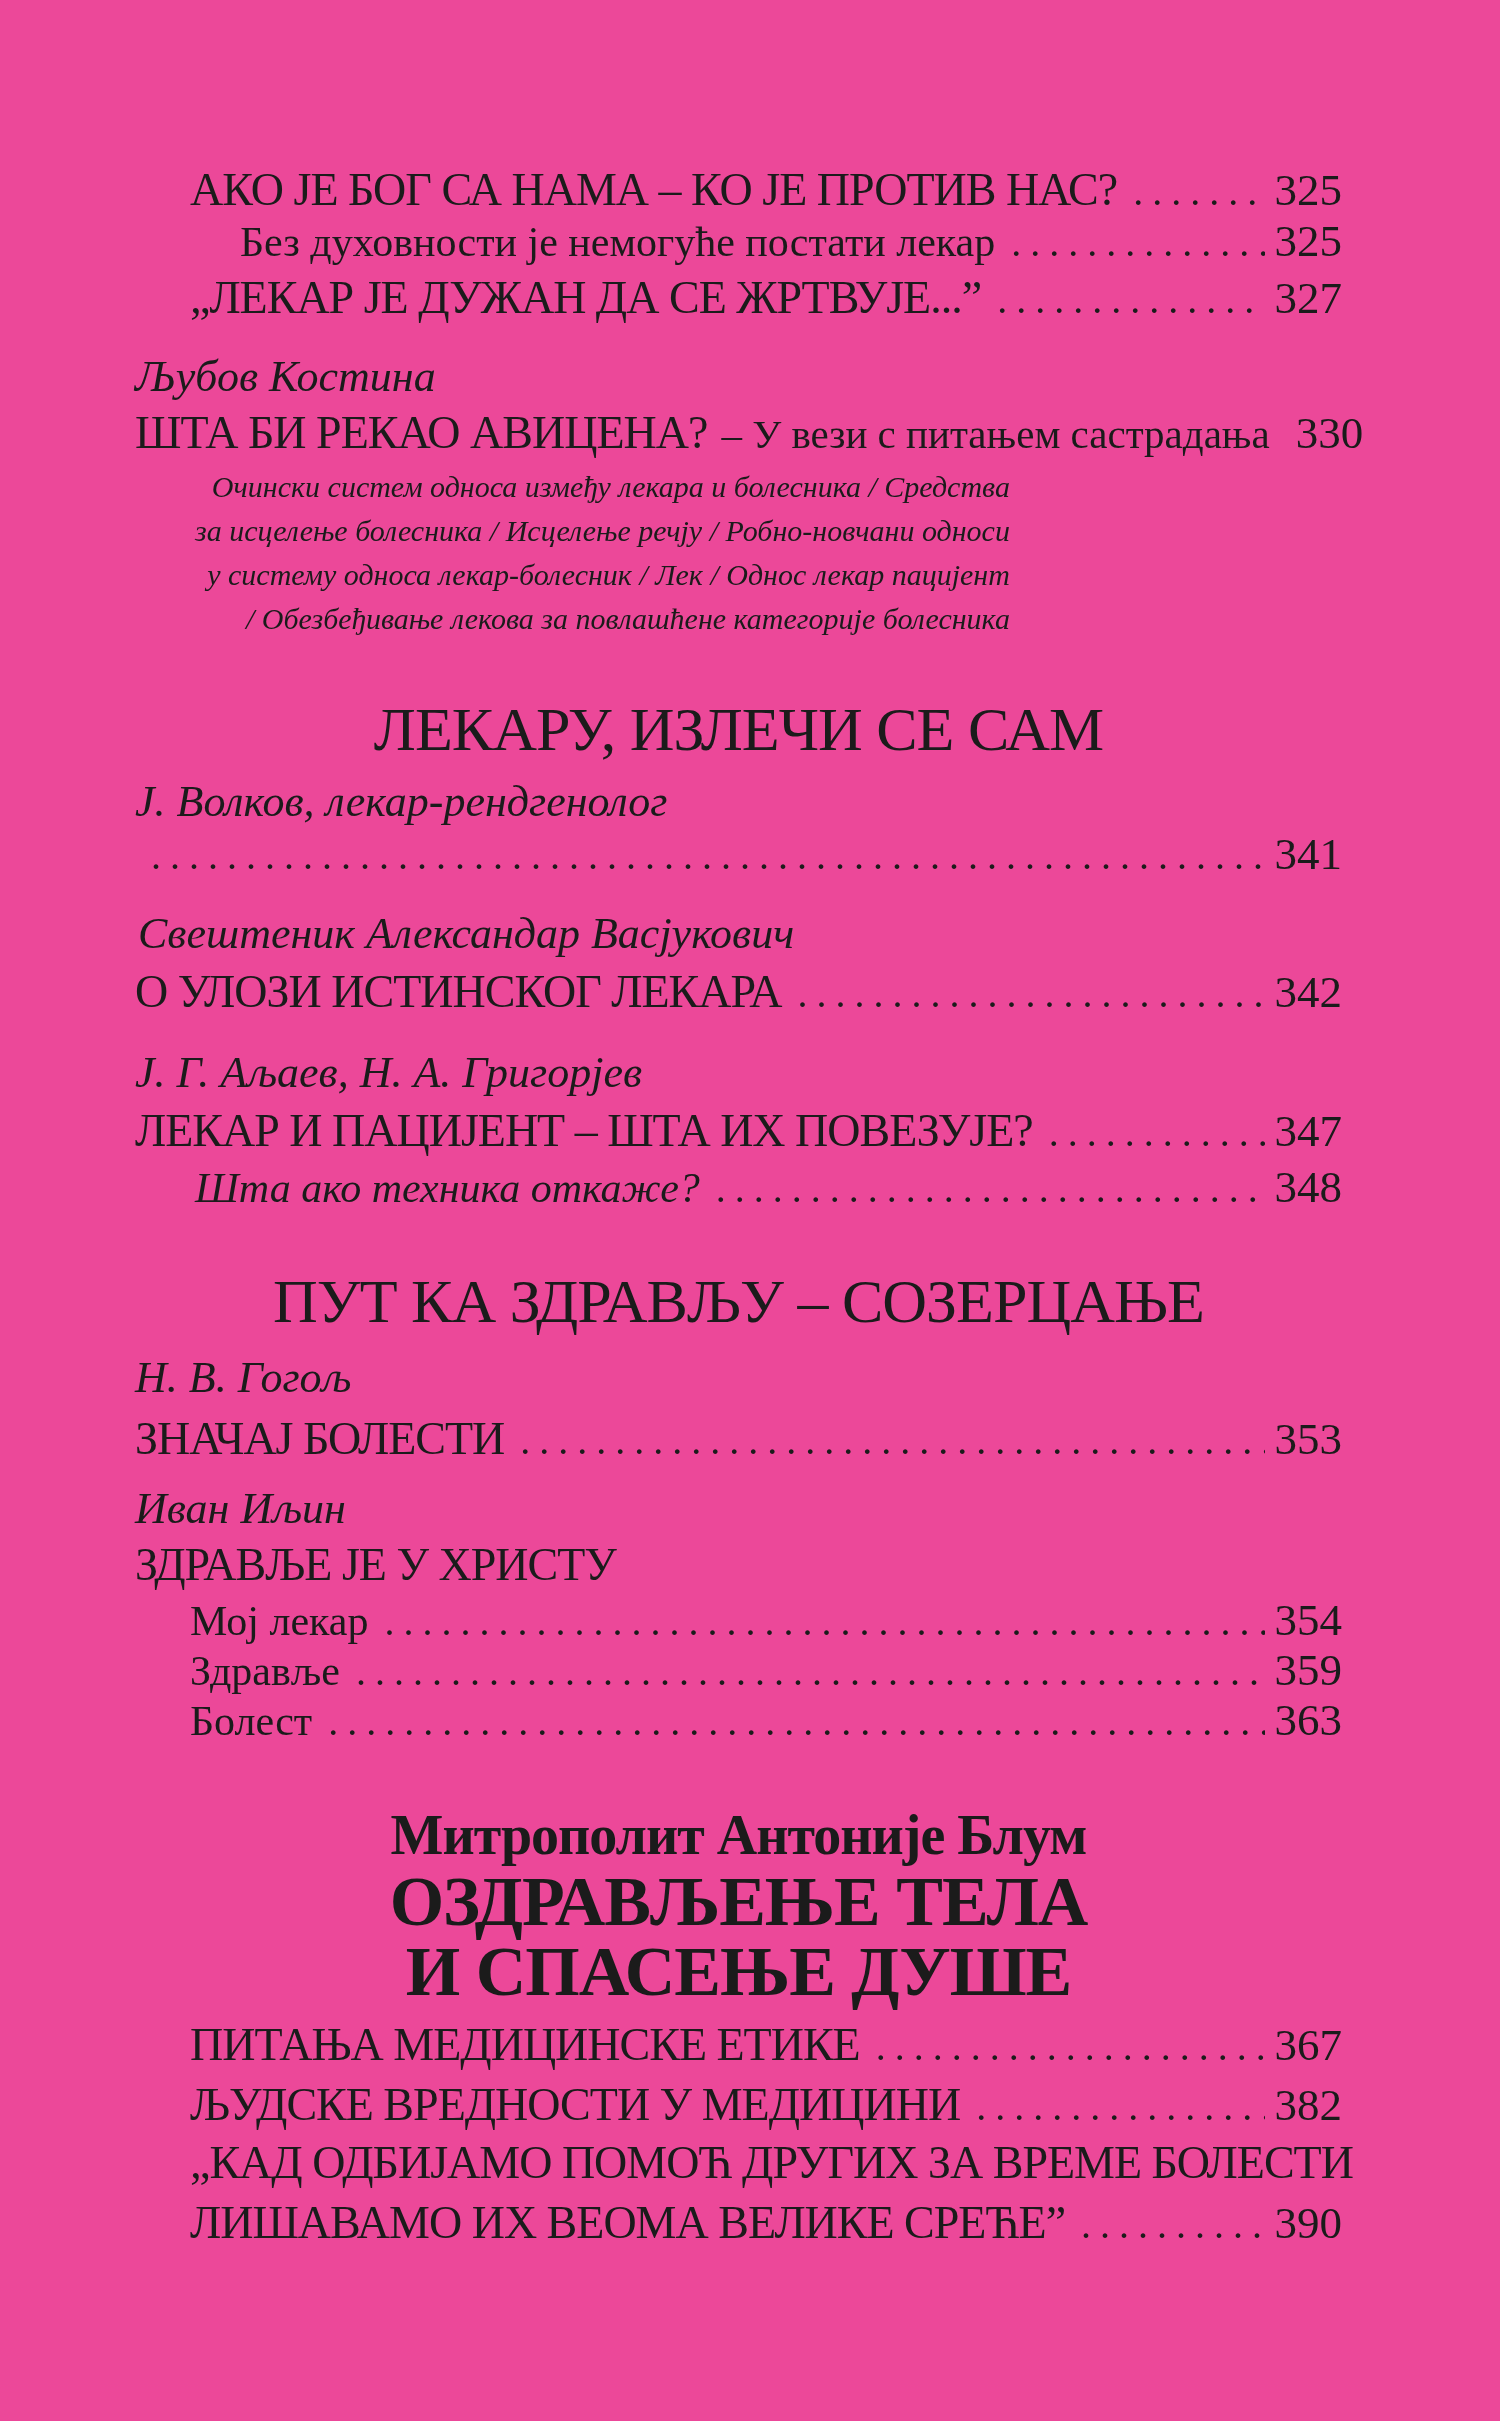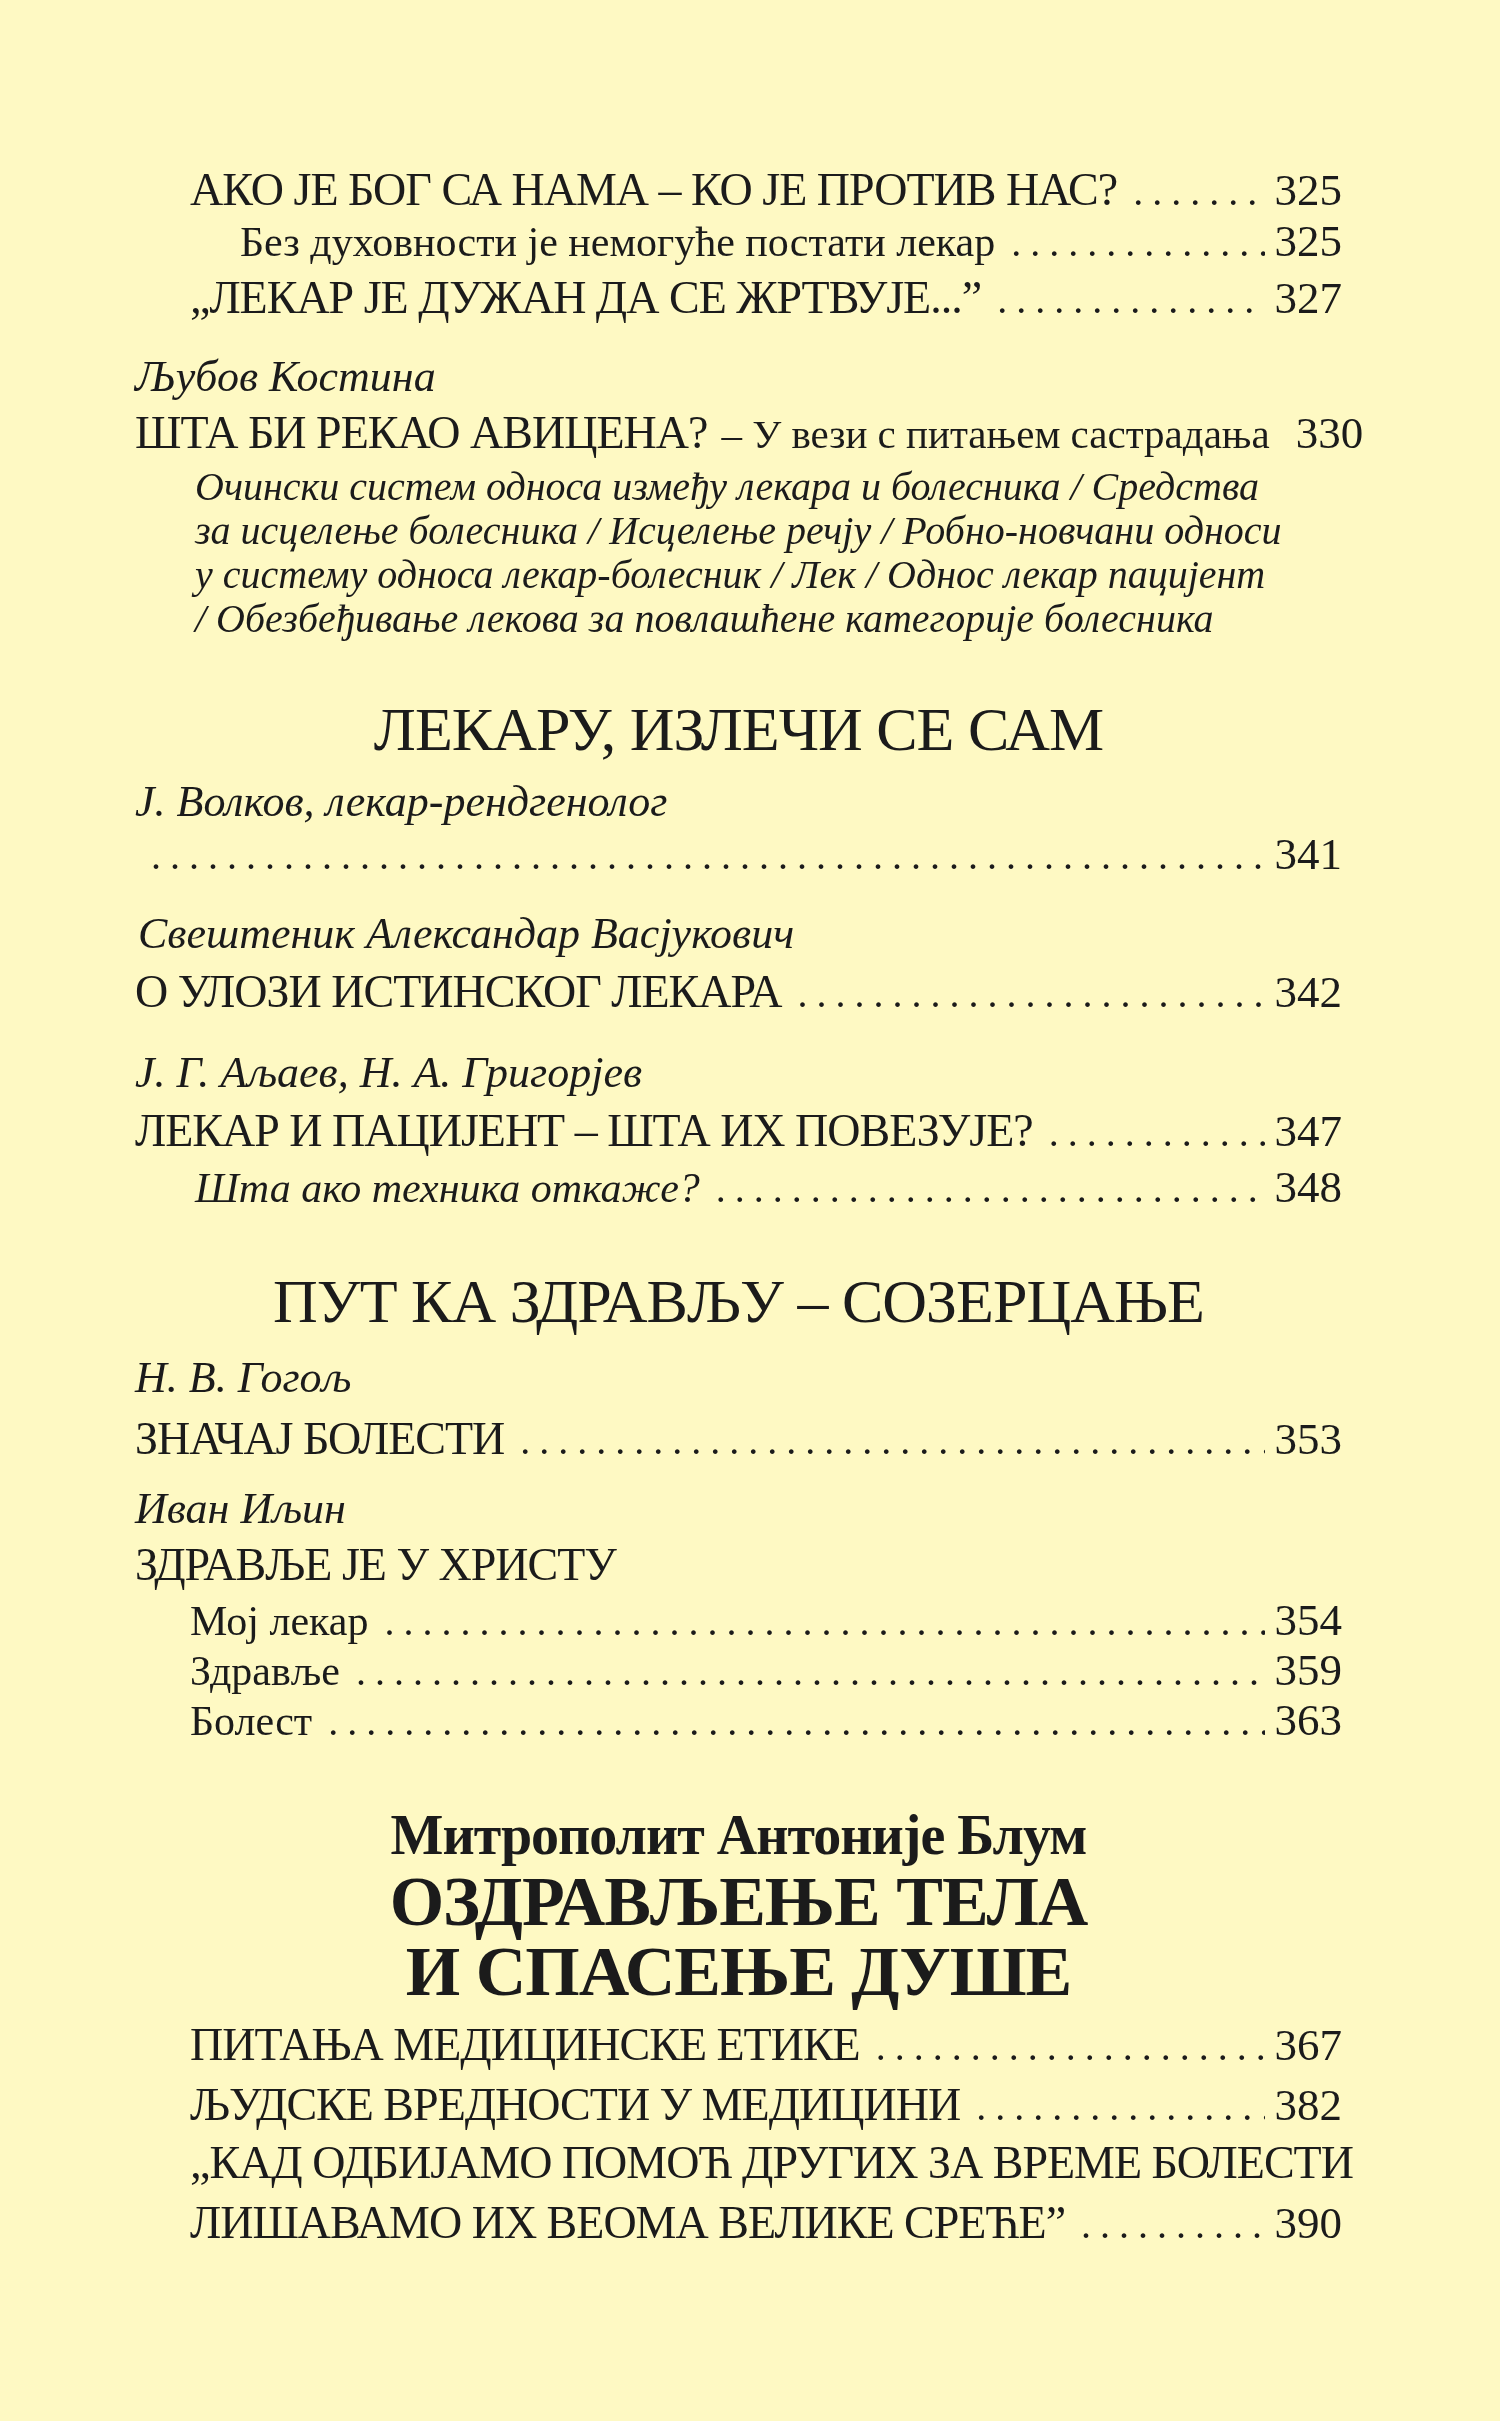--- a/index.html
+++ b/index.html
@@ -6,21 +6,21 @@
   body {
     width: 1500px; height: 2421px;
     background: #ffffff;
     color: #1b1b1b;
     font-family: "Liberation Serif", "DejaVu Serif", serif;
   }
   .page {
     position: relative;
     width: 1500px; height: 2421px;
     overflow: hidden;
-    background: #fef9c3;
+    background: #ec4899;
   }
   
   .row {
     position: absolute;
     display: flex;
     align-items: baseline;
     white-space: nowrap;
   }
   .ttl { flex: 0 0 auto; }
   .leader {
@@ -45,23 +45,24 @@
   }
   
   .caps  { font-size: 46px; letter-spacing: -1px; font-weight: normal; }
   .sub   { font-size: 42px; }
   .isub  { font-size: 42px; font-style: italic; }
   .auth  { font-size: 44px; font-style: italic; }
   .rest  { font-size: 41px; letter-spacing: 0; margin-left: 14px; }
   .desc {
     position: absolute;
     font-style: italic;
-    font-size: 40px;
+    font-size: 30px;
     line-height: 44px;
     white-space: nowrap;
+    text-align: right;
   }
   .hdr {
     position: absolute;
     left: 135px; right: 158px;
     text-align: center;
     white-space: nowrap;
   }
   .h-section { font-size: 62px; font-weight: normal; letter-spacing: -1px; }
   .h-chap-author { font-size: 56px; font-weight: bold; letter-spacing: -1px; }
   .h-chap-title  { font-size: 70px; font-weight: bold; letter-spacing: -1px; }

